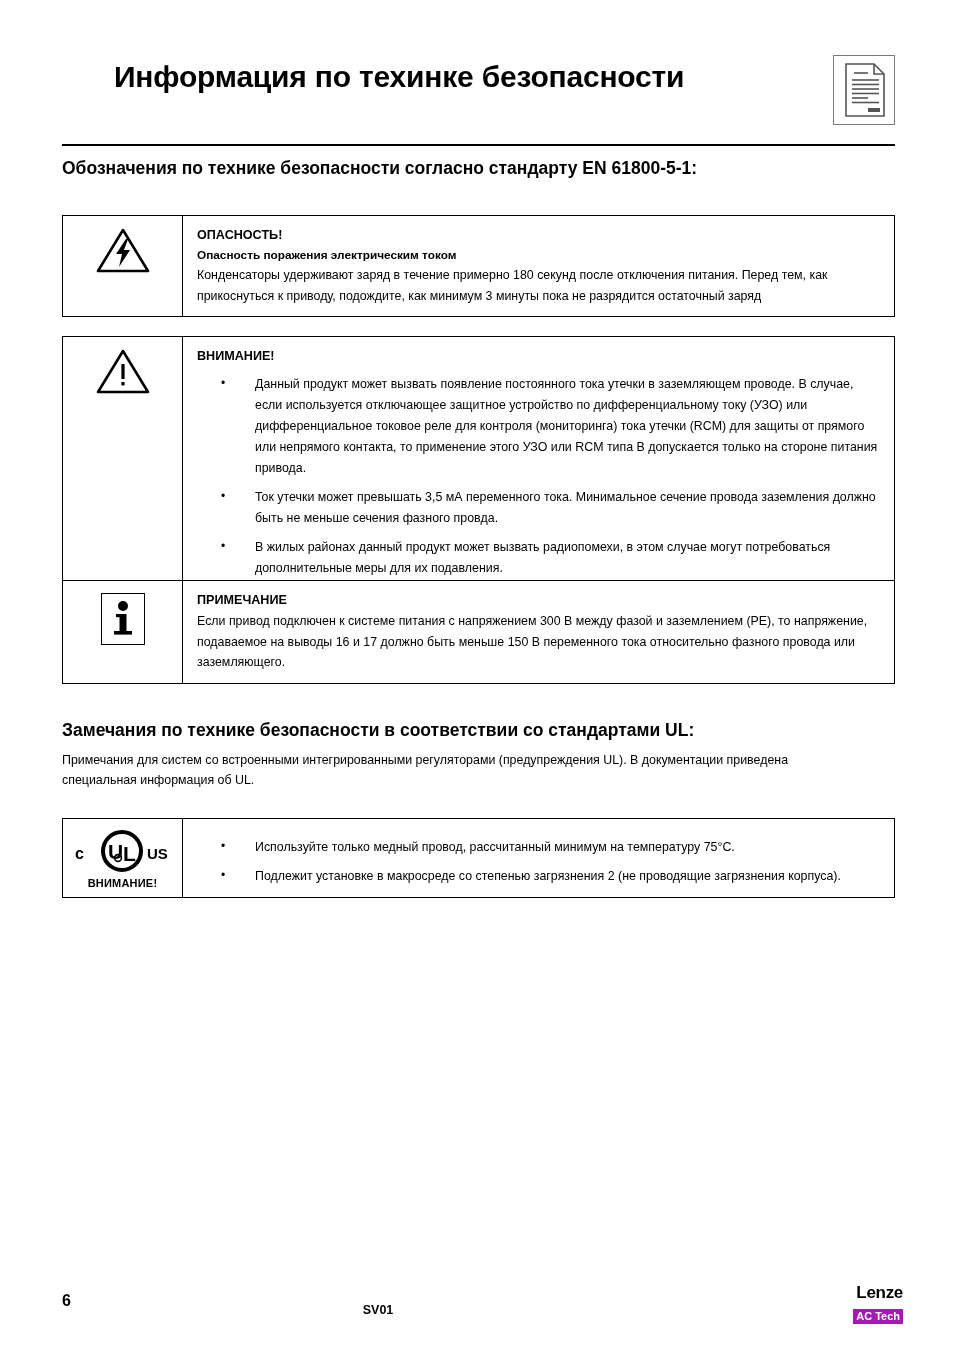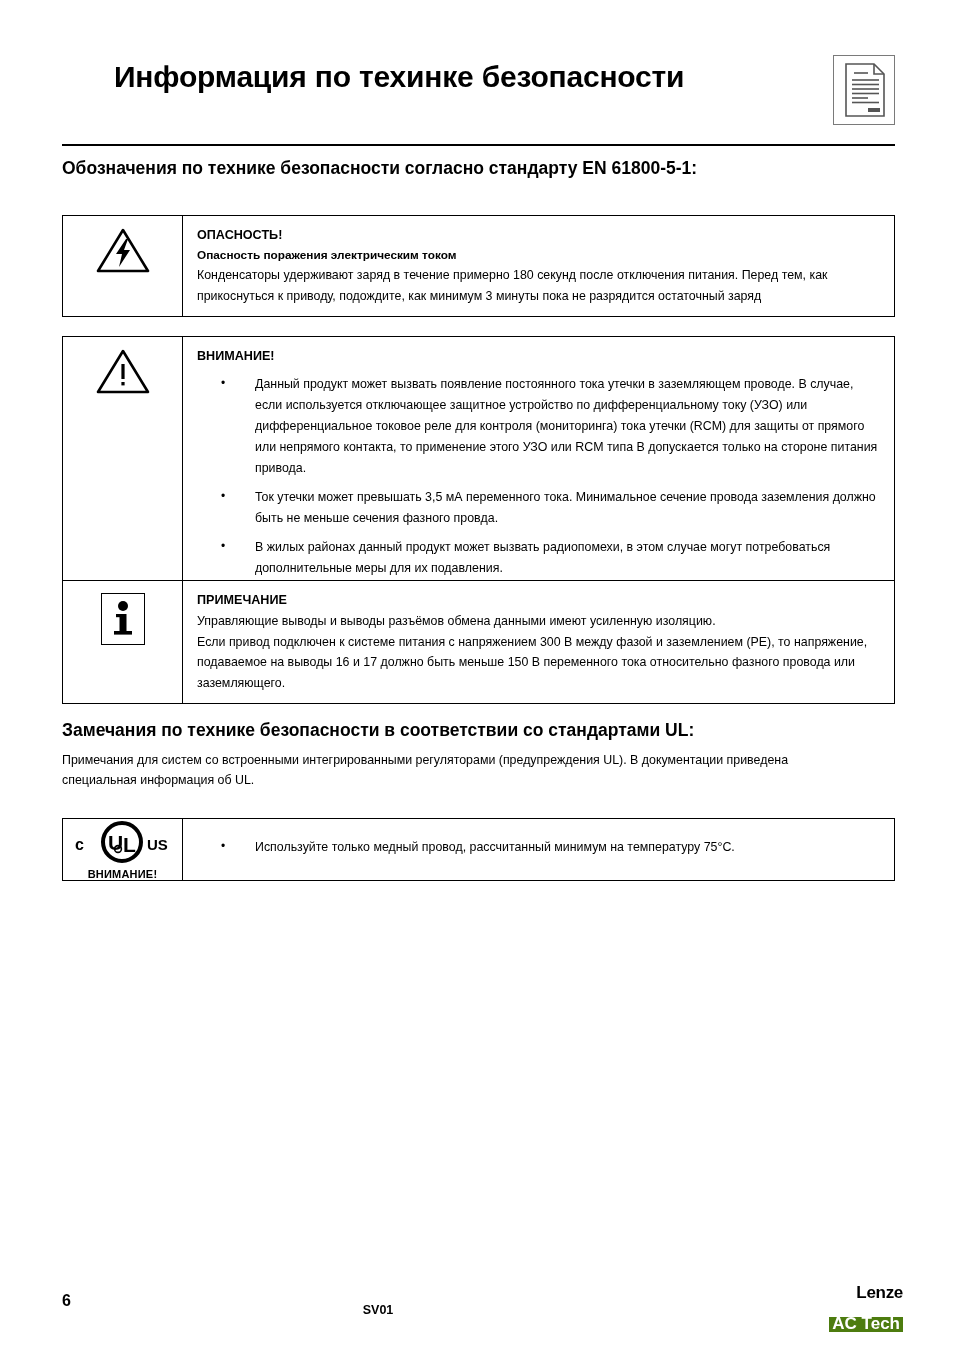--- a/index.html
+++ b/index.html
@@ -203,27 +203,27 @@
   }
   .footer-logo .brand {
     font-size: 17px;
     font-weight: bold;
     letter-spacing: -0.3px;
     line-height: 18px;
     margin-left: 16px;
   }
   .footer-logo .sub {
     display: inline-block;
-    background: #4d7c0f;
+    background: #a21caf;
     color: #fff;
-    font-size: 17px;
+    font-size: 11px;
     font-weight: bold;
     padding: 0px 3px 1px 3px;
     line-height: 14px;
-    margin-top: 15px;
+    margin-top: 7px;
   }
 </style>
 </head>
 <body>
 
 <div class="page">
 
   <div class="header">
     <div class="page-title">Информация по техинке безопасности</div>
 
@@ -285,21 +285,20 @@
         <svg width="26" height="40" viewBox="0 0 26 40">
           <circle cx="13" cy="7" r="5" fill="#000000"></circle>
           <rect x="9.5" y="15" width="7" height="19" fill="#000000"></rect>
           <rect x="4" y="32" width="18" height="3.6" fill="#000000"></rect>
           <rect x="6" y="15" width="8" height="3.2" fill="#000000"></rect>
         </svg>
       </div>
     </div>
     <div class="box-body">
       <div class="b-title">ПРИМЕЧАНИЕ</div>
-      <div class="b-text">Управляющие выводы и выводы разъёмов обмена данными имеют   усиленную изоляцию.</div>
       <div class="b-text">Если привод подключен к системе питания с напряжением 300 В между фазой и заземлением (PE), то напряжение, подаваемое на выводы 16 и 17 должно быть меньше 150 В переменного тока относительно фазного провода или заземляющего.</div>
     </div>
   </div>
 
   <div class="sec-heading" id="heading-ul">Замечания по технике безопасности в соответствии со стандартами UL:</div>
   <div class="ul-intro">Примечания для систем со встроенными интегрированными регуляторами  (предупреждения UL). В документации приведена специальная информация об UL.</div>
 
   <div class="box" id="box-ul">
     <div class="box-icon-cell ul-cell">
       <svg class="ul-mark" viewBox="0 0 104 46">
@@ -308,20 +307,21 @@
         <text x="37" y="31" font-family="Liberation Sans, sans-serif" font-size="21" font-weight="bold" fill="#000">U</text>
         <text x="52" y="33" font-family="Liberation Sans, sans-serif" font-size="21" font-weight="bold" fill="#000">L</text>
         <circle cx="47" cy="30" r="3.4" fill="none" stroke="#000000" stroke-width="1.6"></circle>
         <text x="76" y="31" font-family="Liberation Sans, sans-serif" font-size="15" font-weight="bold" fill="#000">US</text>
       </svg>
       <div class="ul-caption">ВНИМАНИЕ!</div>
     </div>
     <div class="box-body">
       <ul class="b-list">
         <li>Используйте только медный провод, рассчитанный минимум на температуру 75°C.</li>
+        <li>Подлежит установке в макросреде со степенью загрязнения 2 (не проводящие загрязнения корпуса).</li>
       </ul>
     </div>
   </div>
 
   <div class="footer-page-no">6</div>
   <div class="footer-center">SV01</div>
   <div class="footer-logo">
     <div class="brand">Lenze</div>
     <div class="sub">AC Tech</div>
   </div>

